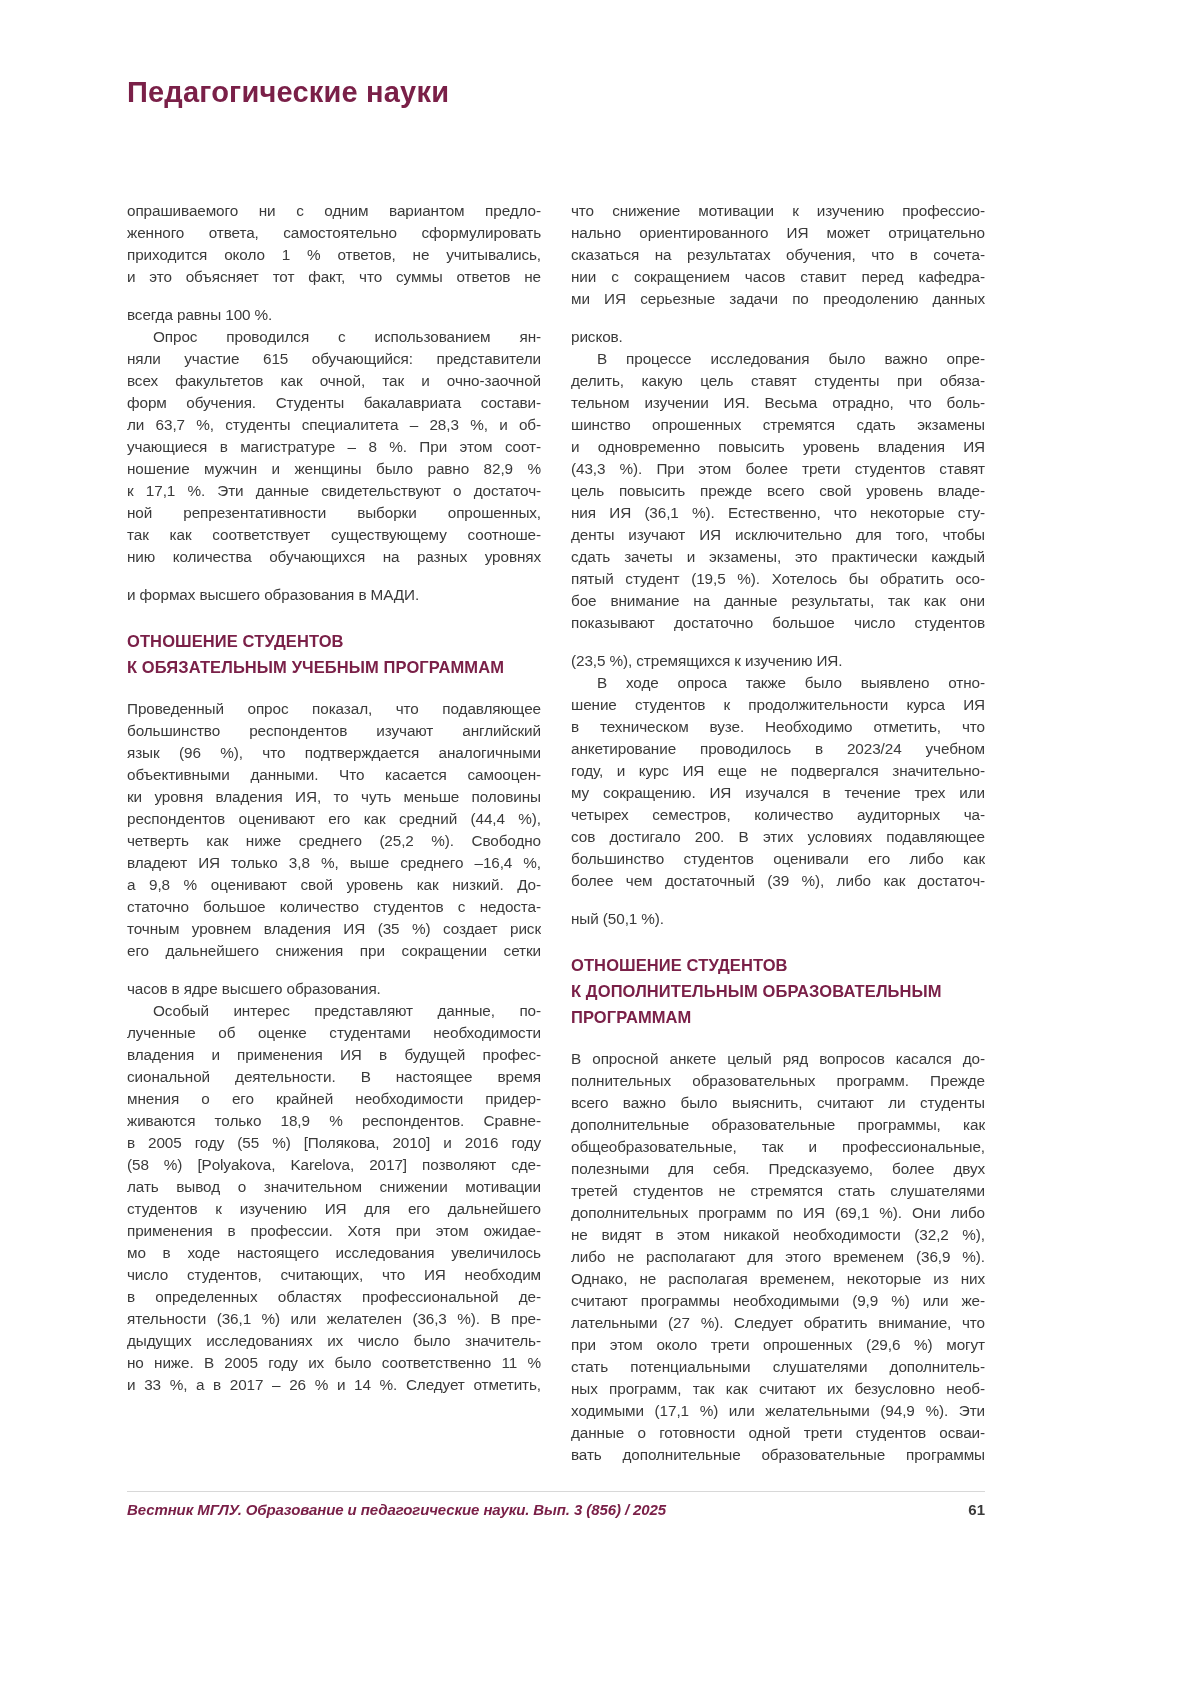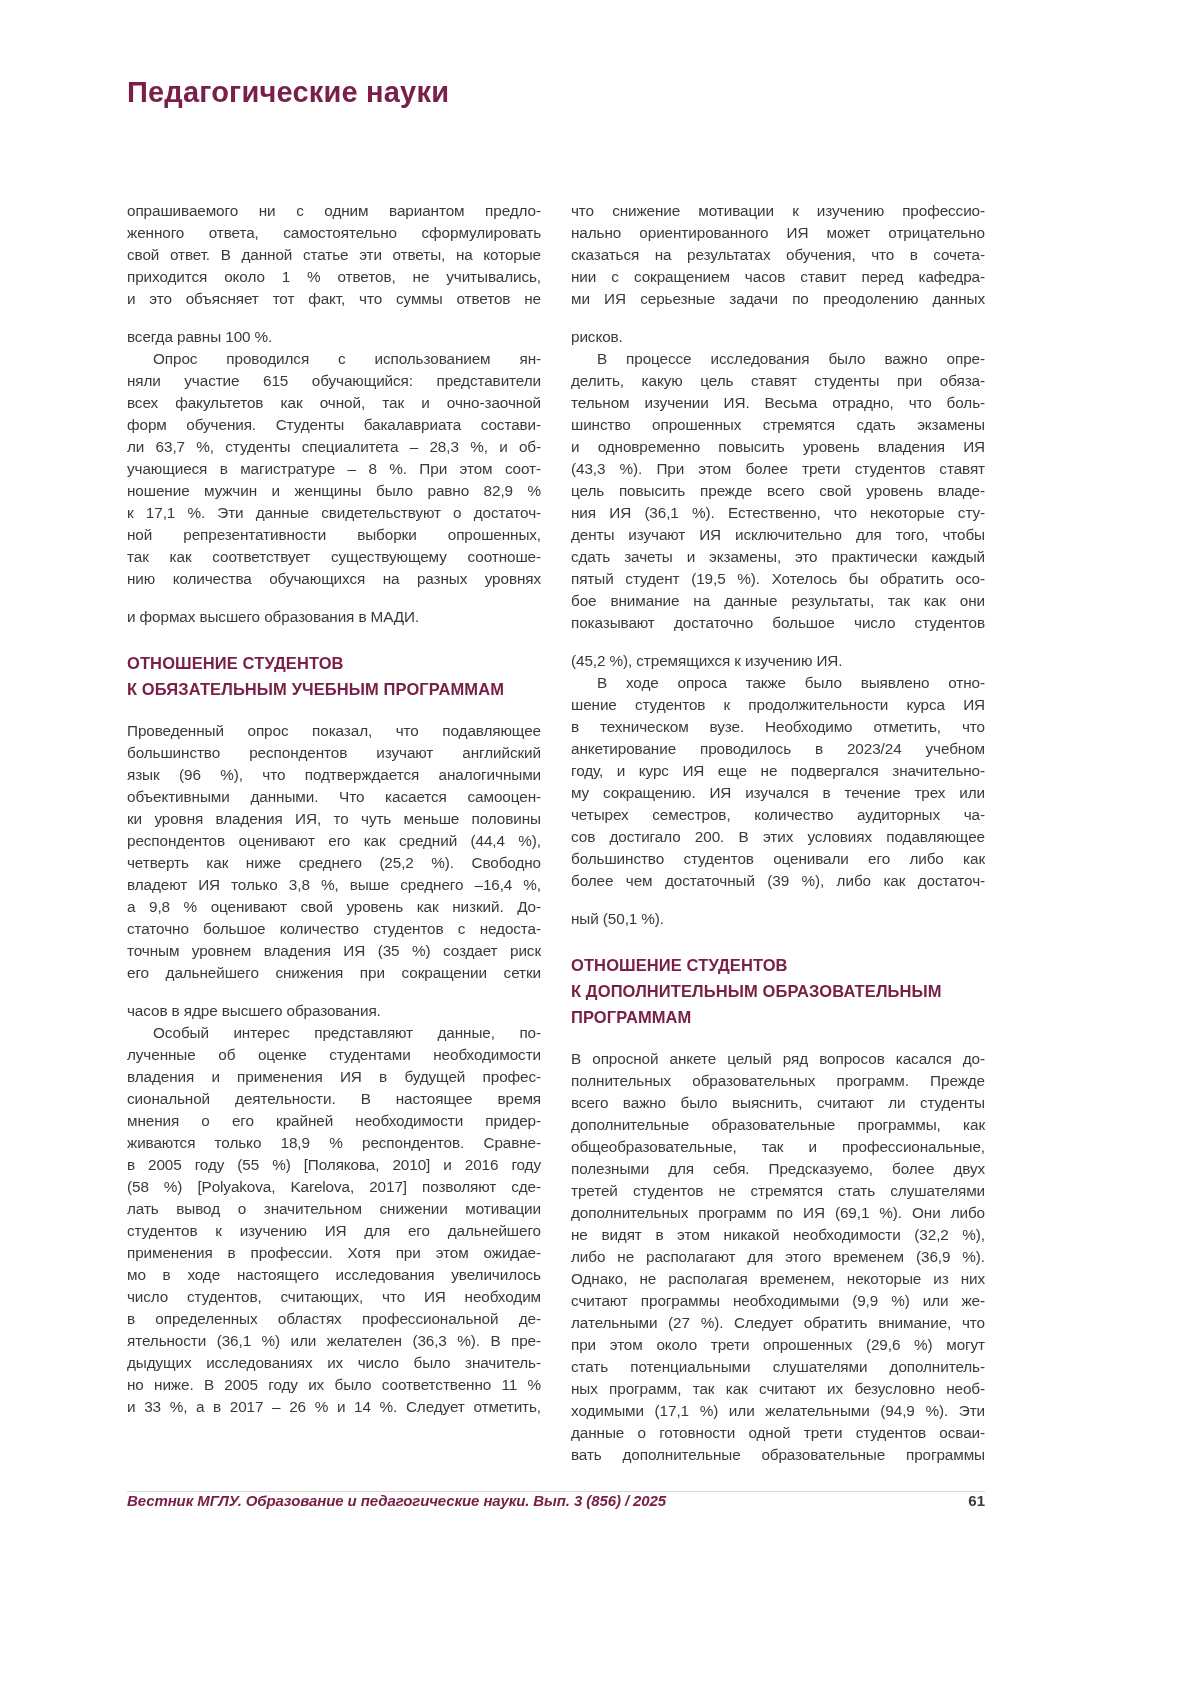--- a/index.html
+++ b/index.html
@@ -37,41 +37,41 @@
   .paragraph .line.last{text-align-last:left;margin-top:16px;}
   .paragraph.indent .line:first-child{text-indent:26px;}
   .heading{
     margin:22px 0 18px;
     font-size:16.5px;font-weight:700;line-height:26px;
     color:var(--accent);letter-spacing:.1px;
   }
   .footer{
     position:absolute;left:127px;top:1491px;width:858px;
     border-top:1px solid #d8d8d8;
+    padding-top:9px;
     display:flex;justify-content:space-between;align-items:flex-start;
     font-size:15px;
   }
   .footer .journal{
     color:var(--accent);font-weight:700;font-style:italic;letter-spacing:-0.1px;
   }
   .footer .pagenum{color:var(--text);font-weight:700;}
 </style>
 </head>
 <body>
 
 <div class="page">
 
   <div class="header-title">Педагогические науки</div>
 
   <div class="columns">
     <div class="col" id="col-left">
         <div class="paragraph">
           <div class="line">опрашиваемого ни с одним вариантом предло-</div>
           <div class="line">женного ответа, самостоятельно сформулировать</div>
-          <div class="line">свой ответ. В данной статье эти ответы, на которые</div>
           <div class="line">приходится около 1 % ответов, не учитывались,</div>
           <div class="line">и это объясняет тот факт, что суммы ответов не</div>
           <div class="line last">всегда равны 100 %.</div>
         </div>
         <div class="paragraph indent">
           <div class="line">Опрос проводился с использованием ян-</div>
           <div class="line">няли участие 615 обучающийся: представители</div>
           <div class="line">всех факультетов как очной, так и очно-заочной</div>
           <div class="line">форм обучения. Студенты бакалавриата состави-</div>
           <div class="line">ли 63,7 %, студенты специалитета – 28,3 %, и об-</div>
@@ -139,21 +139,21 @@
           <div class="line">шинство опрошенных стремятся сдать экзамены</div>
           <div class="line">и одновременно повысить уровень владения ИЯ</div>
           <div class="line">(43,3 %). При этом более трети студентов ставят</div>
           <div class="line">цель повысить прежде всего свой уровень владе-</div>
           <div class="line">ния ИЯ (36,1 %). Естественно, что некоторые сту-</div>
           <div class="line">денты изучают ИЯ исключительно для того, чтобы</div>
           <div class="line">сдать зачеты и экзамены, это практически каждый</div>
           <div class="line">пятый студент (19,5 %). Хотелось бы обратить осо-</div>
           <div class="line">бое внимание на данные результаты, так как они</div>
           <div class="line">показывают достаточно большое число студентов</div>
-          <div class="line last">(45,2 %), стремящихся к изучению ИЯ.</div>
+          <div class="line last">(23,5 %), стремящихся к изучению ИЯ.</div>
         </div>
         <div class="paragraph indent">
           <div class="line">В ходе опроса также было выявлено отно-</div>
           <div class="line">шение студентов к продолжительности курса ИЯ</div>
           <div class="line">в техническом вузе. Необходимо отметить, что</div>
           <div class="line">анкетирование проводилось в 2023/24 учебном</div>
           <div class="line">году, и курс ИЯ еще не подвергался значительно-</div>
           <div class="line">му сокращению. ИЯ изучался в течение трех или</div>
           <div class="line">четырех семестров, количество аудиторных ча-</div>
           <div class="line">сов достигало 200. В этих условиях подавляющее</div>

